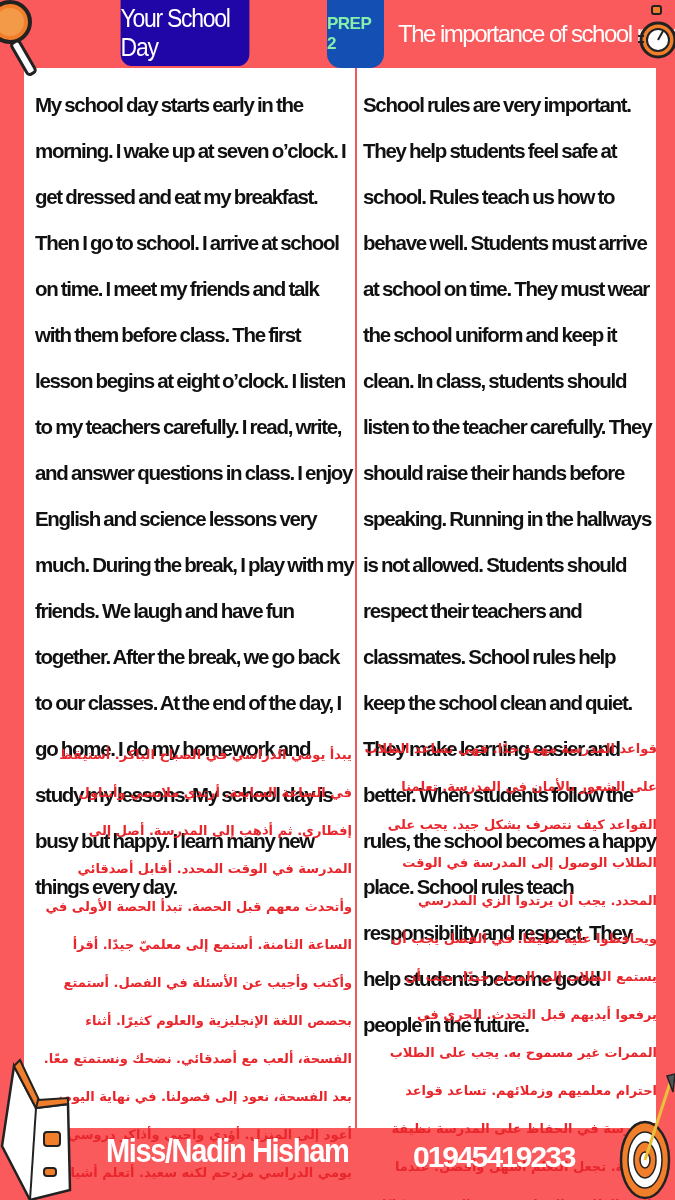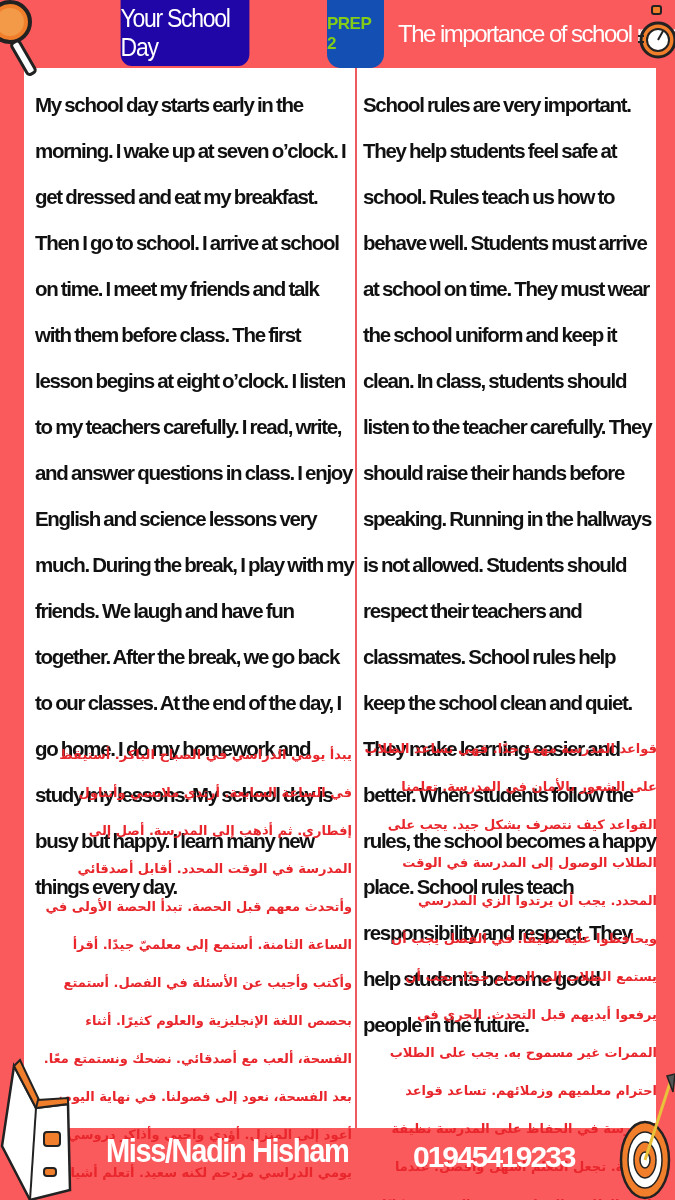--- a/index.html
+++ b/index.html
@@ -33,21 +33,21 @@
     letter-spacing: -1.4px;
     display: flex; align-items: center; justify-content: center;
     transform: scaleX(0.92);
   }
   .prep-pill {
     position: absolute;
     left: 327px; top: 0;
     width: 57px; height: 68px;
     background: #1450b4;
     border-radius: 0 0 14px 14px;
-    color: #84cc16;
+    color: #86efac;
     font-weight: bold;
     font-size: 17px;
     letter-spacing: -0.5px;
     display: flex; align-items: center; justify-content: center;
   }
   .right-title {
     position: absolute;
     left: 398px; top: 14px;
     width: 240px; height: 40px;
     color: #fff;

